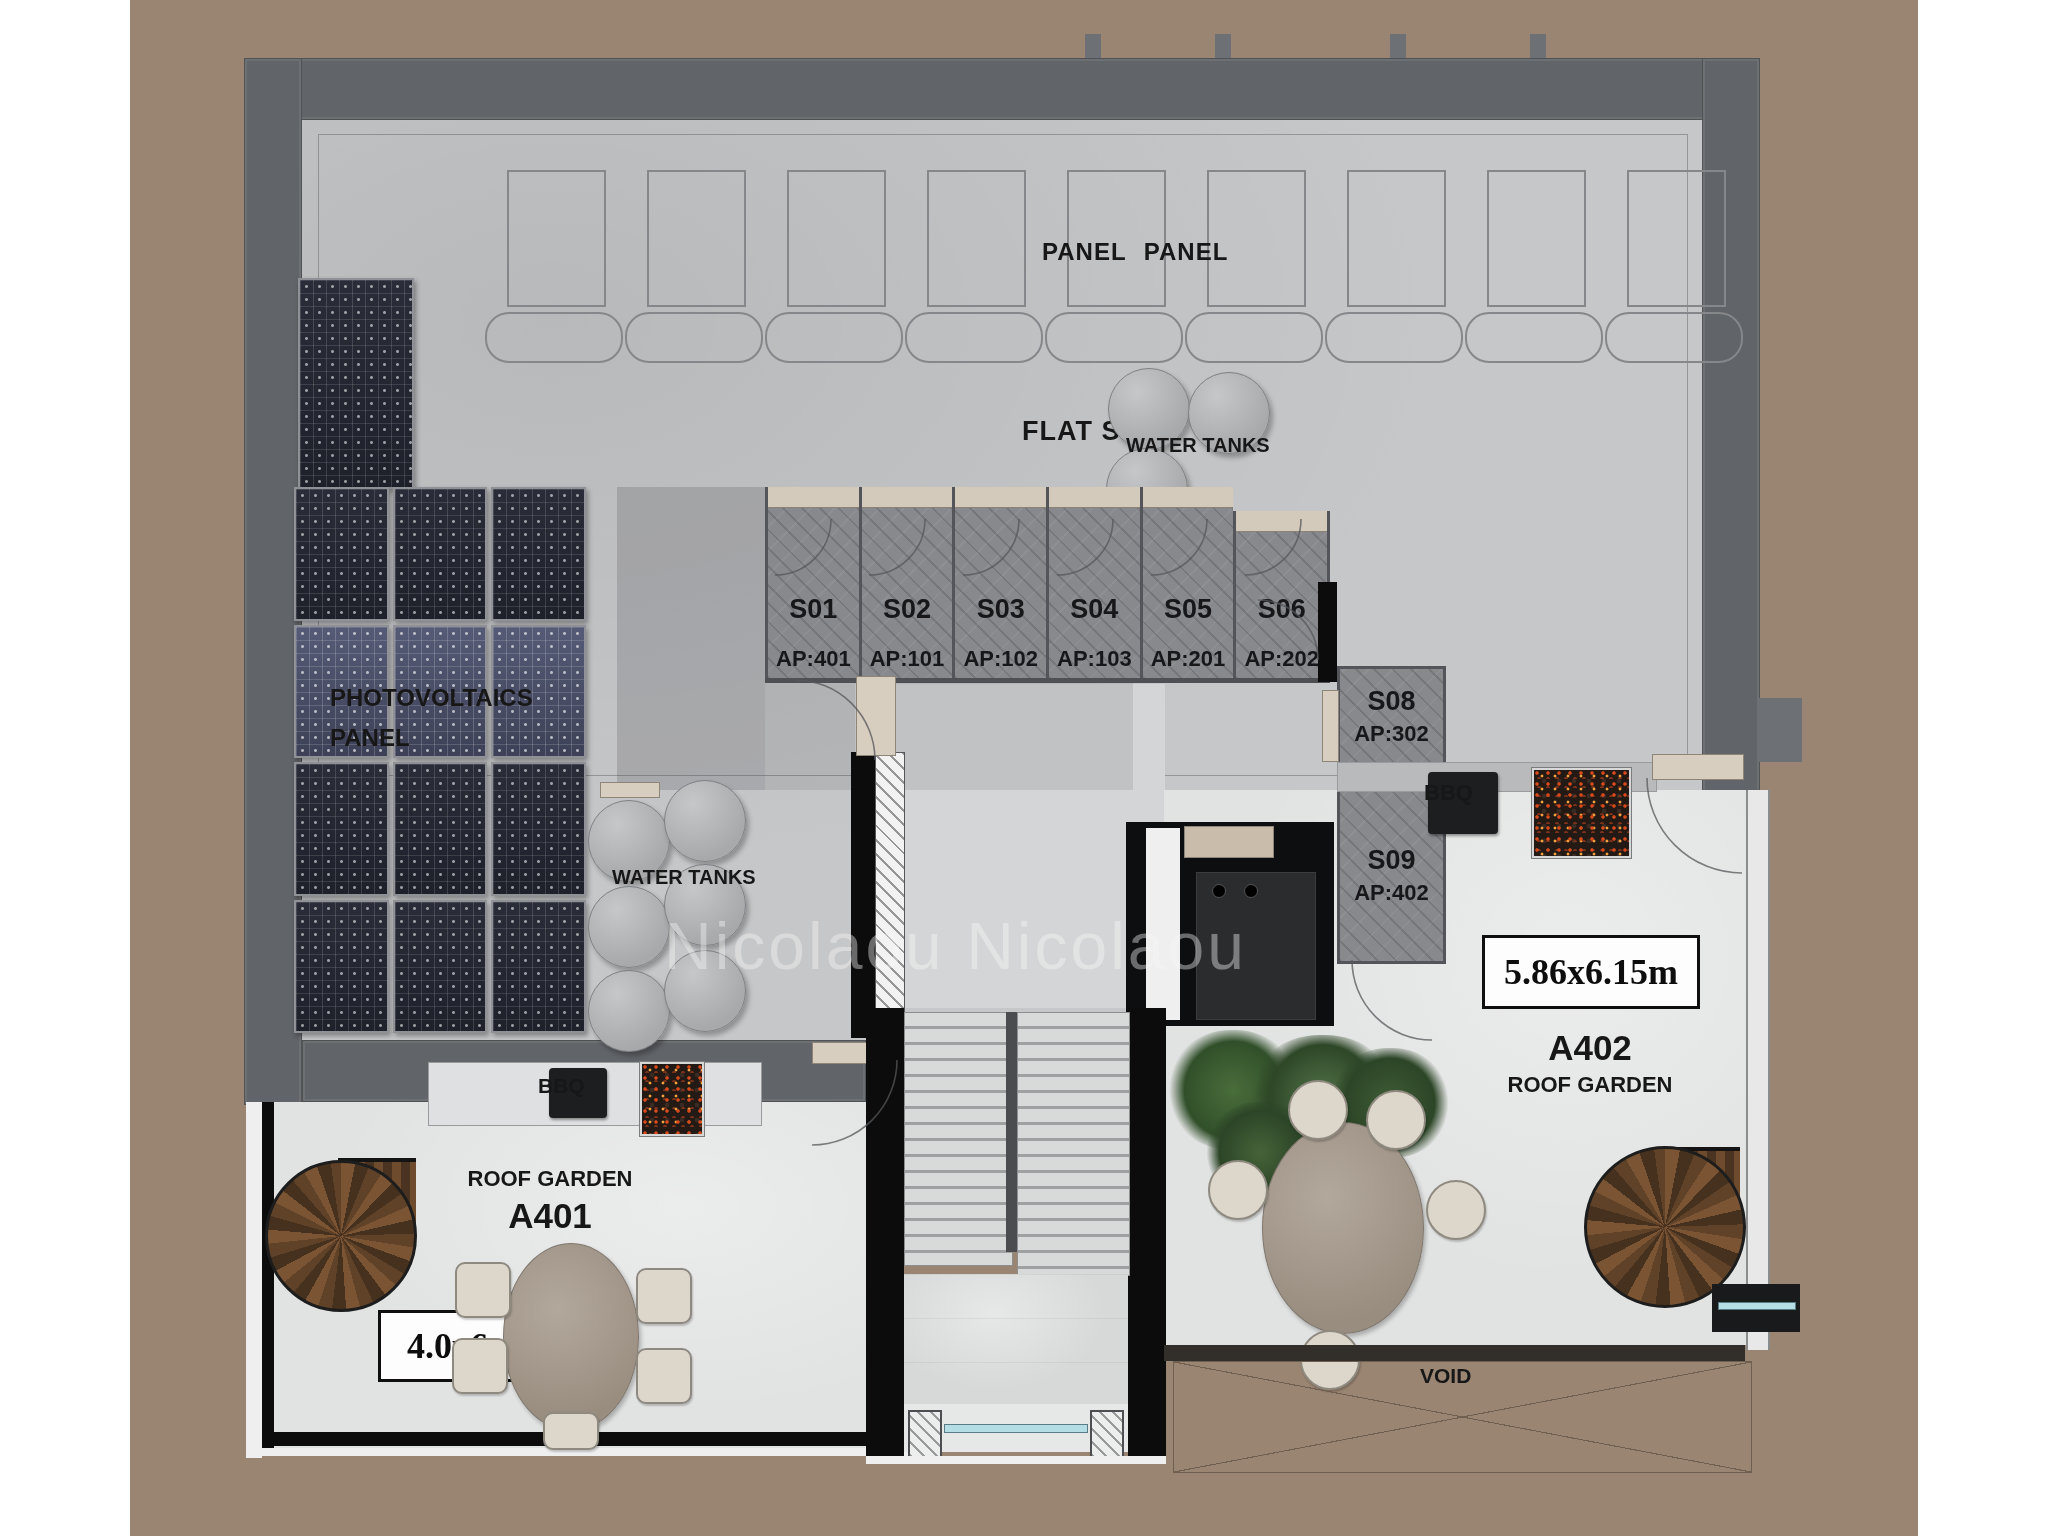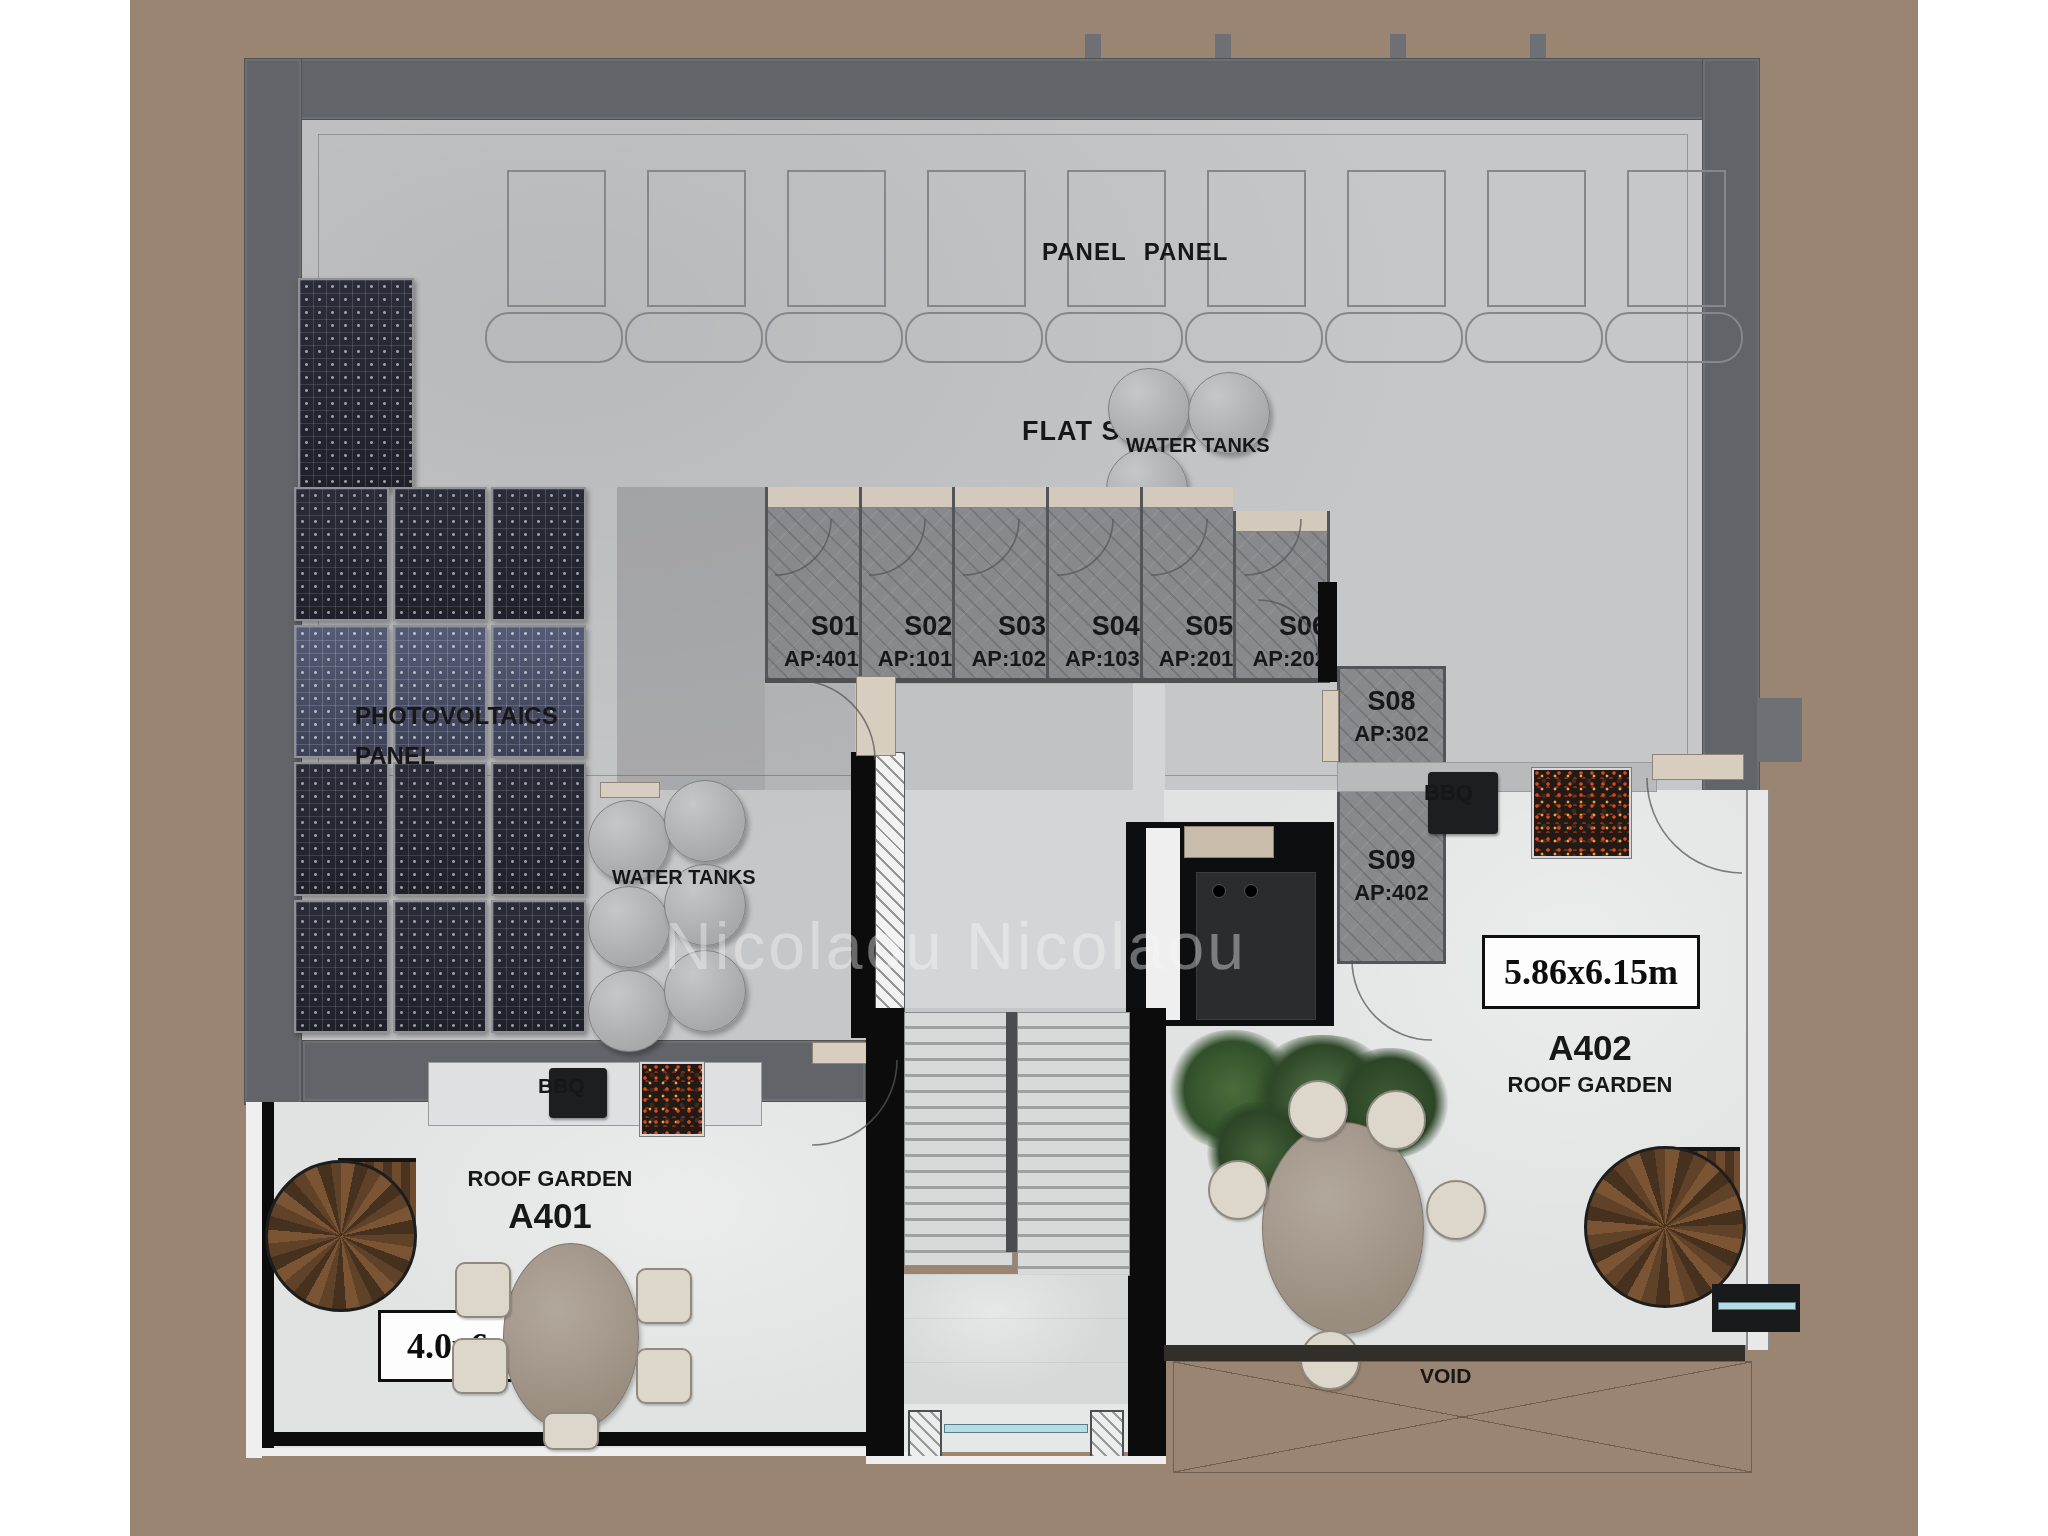--- a/index.html
+++ b/index.html
@@ -36,22 +36,22 @@
       repeating-linear-gradient(to right, rgba(255,255,255,.18) 0 1px, transparent 1px 13px),
       repeating-linear-gradient(to bottom, rgba(255,255,255,.15) 0 1px, transparent 1px 13px),
       linear-gradient(#555b76, #3d4157);}
   .pv-grid{display:grid;grid-template-columns:repeat(3,1fr);grid-auto-rows:1fr;gap:4px;}
   
   .srow{display:flex;border-bottom:5px solid #4e5054;}
   .scell{flex:1;position:relative;border-left:3px solid #53555a;
     background-color:#87898d;
     background-image:repeating-linear-gradient(45deg, rgba(0,0,0,.13) 0 2px, transparent 2px 13px),
                      repeating-linear-gradient(-45deg, rgba(255,255,255,.05) 0 2px, transparent 2px 17px);
-    display:flex;flex-direction:column;justify-content:flex-end;align-items:flex-end;
-    padding-bottom:6px;gap:5px;}
+    display:flex;flex-direction:column;justify-content:flex-end;align-items:center;
+    padding-bottom:6px;gap:22px;}
   .scell:last-child{border-right:3px solid #53555a;margin-top:24px;}
   .scell::before{content:"";position:absolute;top:0;left:0;right:0;height:20px;background:#d3cabb;border-bottom:1px solid #8a8378;}
   .scell-free{position:absolute;border:3px solid #53555a;
     background-color:#87898d;
     background-image:repeating-linear-gradient(45deg, rgba(0,0,0,.13) 0 2px, transparent 2px 13px),
                      repeating-linear-gradient(-45deg, rgba(255,255,255,.05) 0 2px, transparent 2px 17px);
     display:flex;flex-direction:column;justify-content:center;align-items:center;gap:5px;}
   .scode{font-weight:600;font-size:27px;line-height:28px;color:#17171a;}
   .sap{font-weight:600;font-size:22px;line-height:27px;color:#17171a;}
   
@@ -158,21 +158,21 @@
     <div class="pv pv-light"></div>
     <div class="pv pv-light"></div>
     <div class="pv pv-light"></div>
     <div class="pv"></div>
     <div class="pv"></div>
     <div class="pv"></div>
     <div class="pv"></div>
     <div class="pv"></div>
     <div class="pv"></div>
   </div>
-  <div class="abs" style="left:330px;top:702px;z-index:3;margin-left:25px;">
+  <div class="abs" style="left:330px;top:684px;z-index:3;">
     <div class="lbl" style="font-size:24px;">PHOTOVOLTAICS</div>
     <div class="lbl" style="font-size:24px;margin-top:12px;">PANEL</div>
   </div>
 
   <div class="abs tank" style="left:588px;top:800px;width:80px;height:80px;"></div>
   <div class="abs tank" style="left:588px;top:886px;width:80px;height:80px;"></div>
   <div class="abs tank" style="left:588px;top:970px;width:80px;height:80px;"></div>
   <div class="abs tank" style="left:664px;top:780px;width:80px;height:80px;"></div>
   <div class="abs tank" style="left:664px;top:864px;width:80px;height:80px;"></div>
   <div class="abs tank" style="left:664px;top:950px;width:80px;height:80px;"></div>

